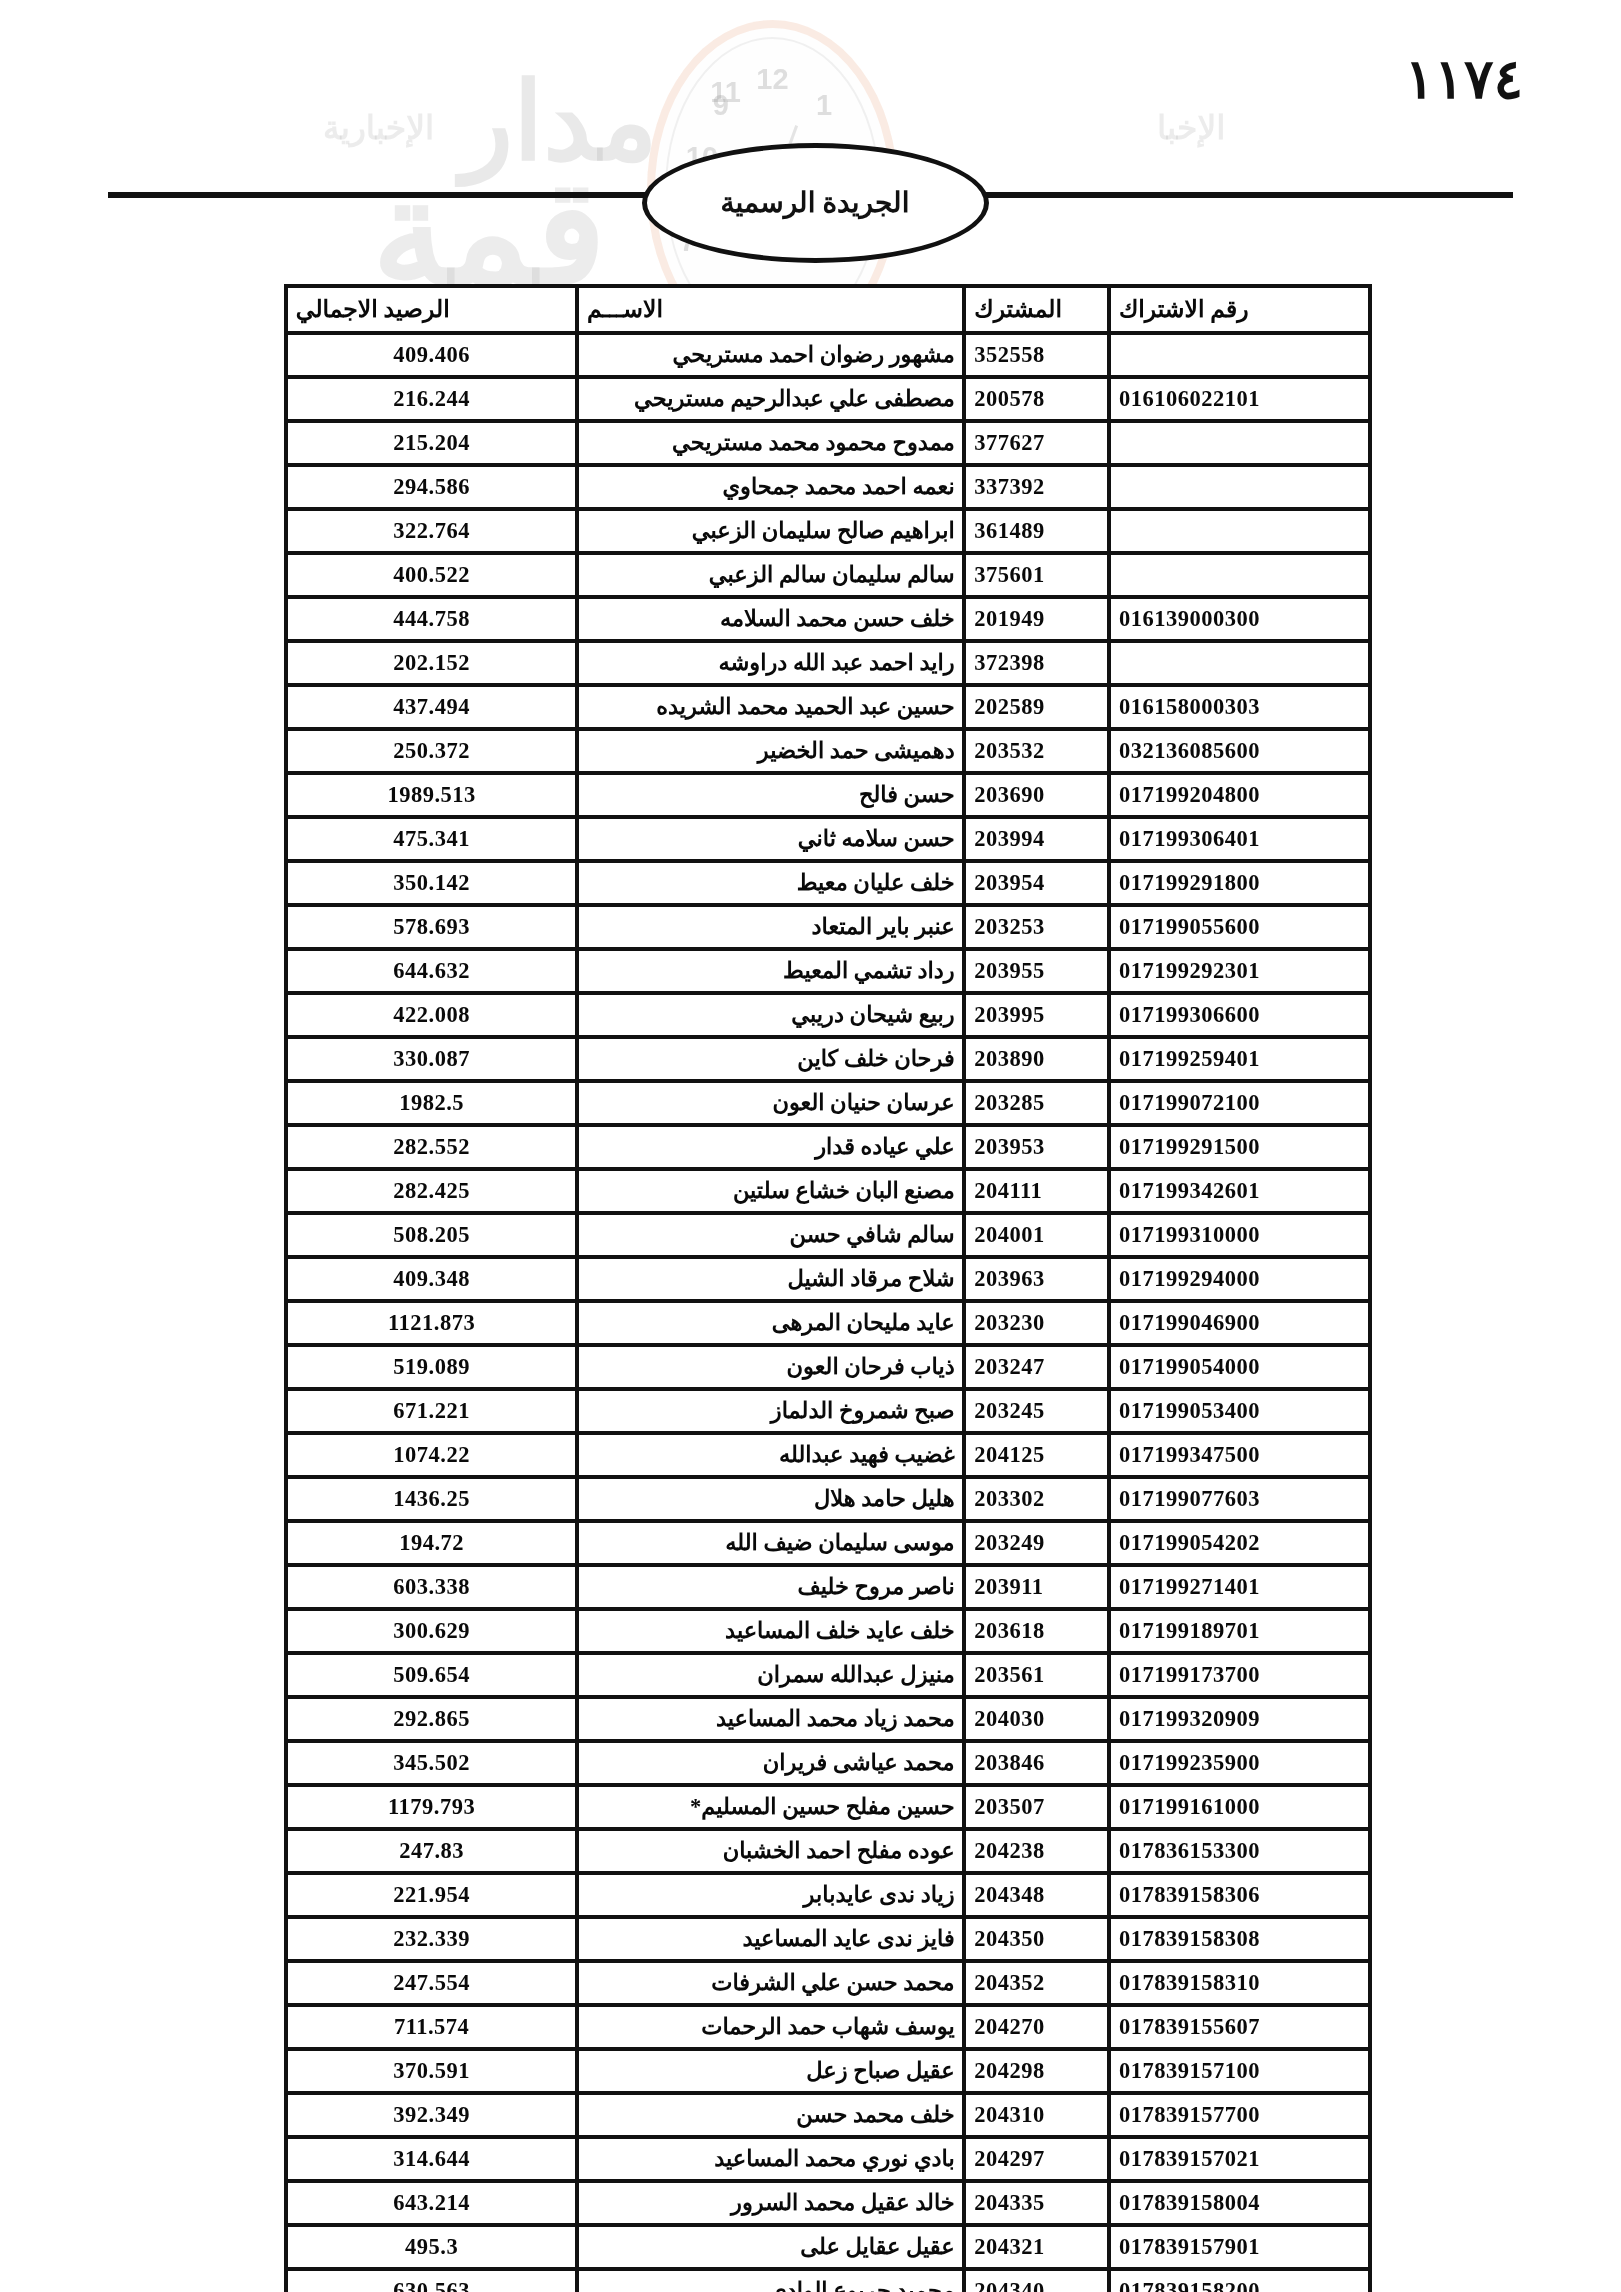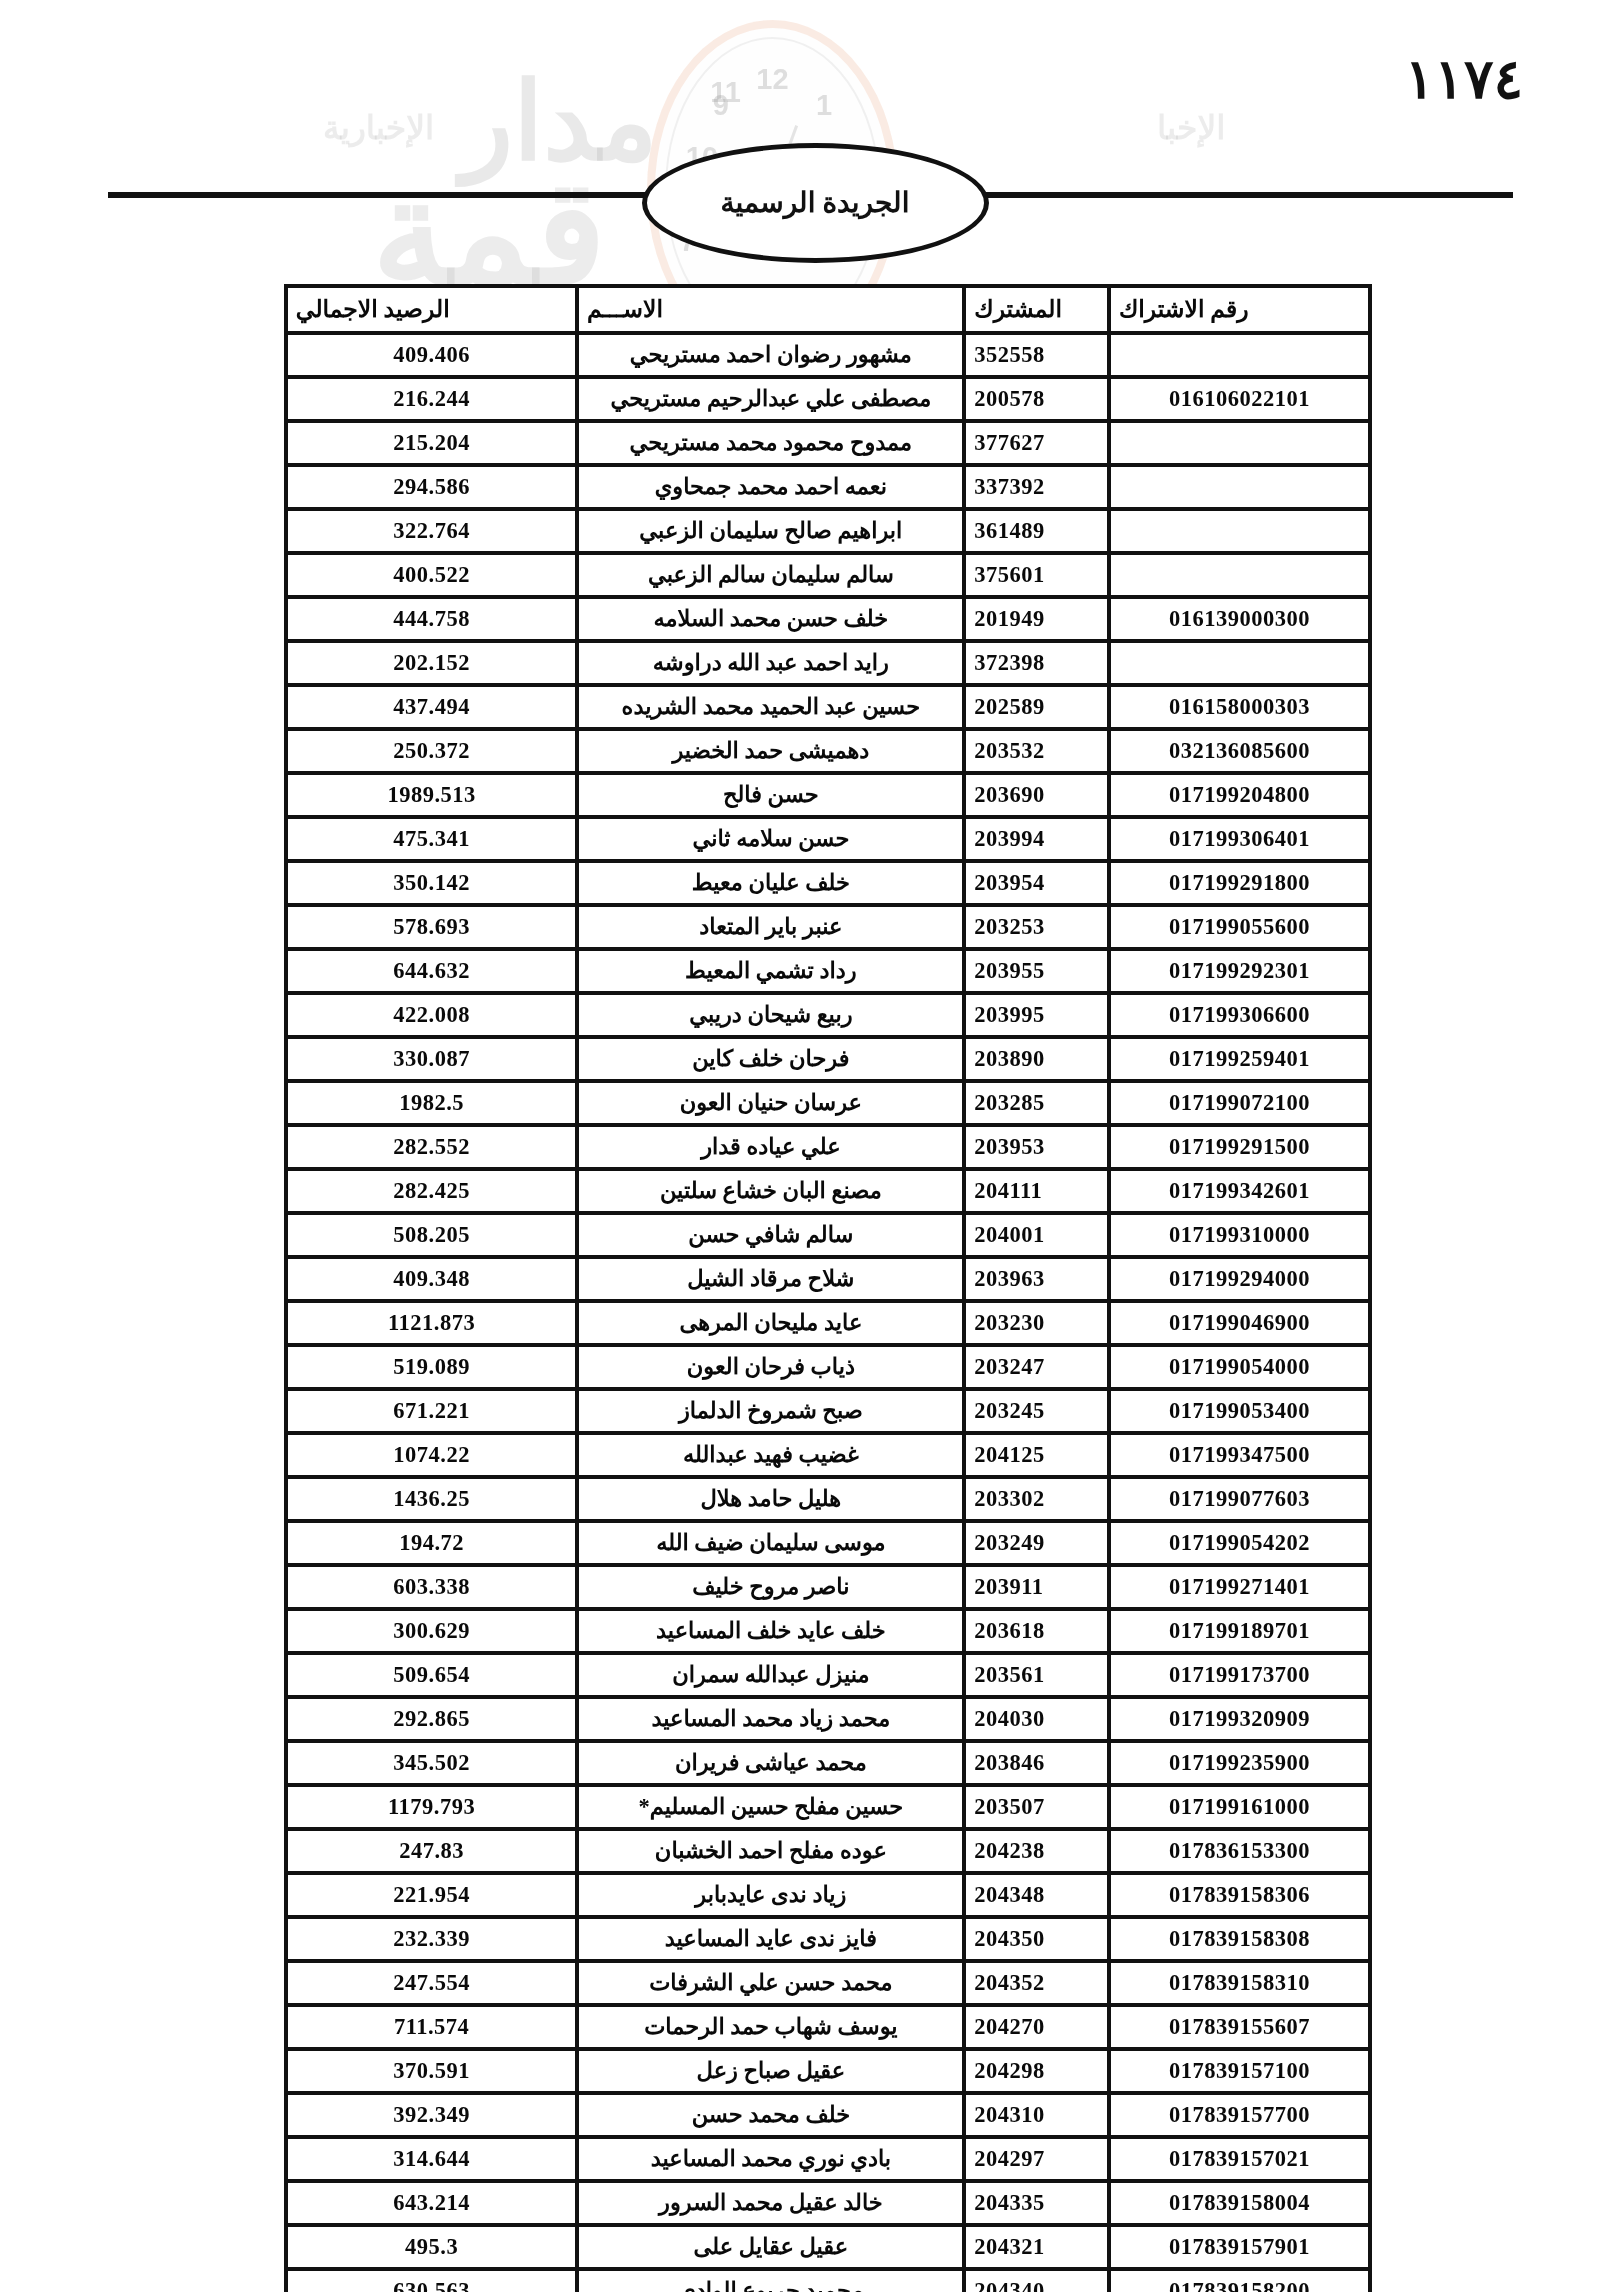--- a/index.html
+++ b/index.html
@@ -129,23 +129,23 @@
     line-height:1.05;
     background:rgba(255,255,255,0.82);
     overflow:hidden;
     white-space:nowrap;
   }
   table.ledger th{
     text-align:left;
     height:43px;
     font-size:23.5px;
   }
-  .col-sub{width:24%;text-align:center;}
+  .col-sub{width:24%;text-align:left;}
   .col-mem{width:12.5%;text-align:left;}
-  .col-name{width:36.5%;text-align:center;}
+  .col-name{width:36.5%;}
   .col-bal{width:27%;text-align:center;}
 
   td.num{
     font-family:"Liberation Serif",serif;
     letter-spacing:0.5px;
   }
   td.name{
     font-size:21.6px;
     letter-spacing:0;
   }

